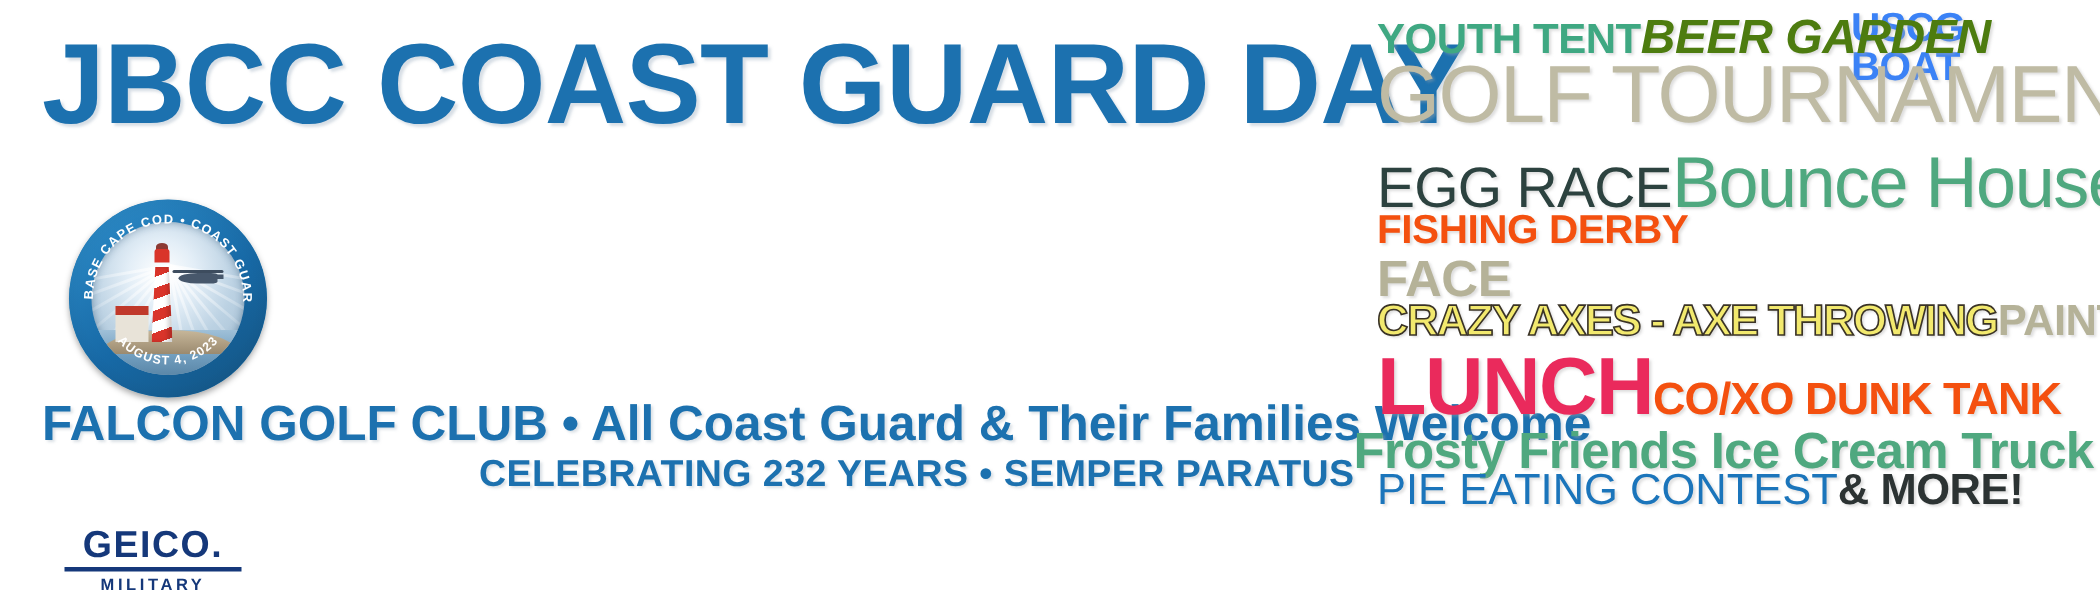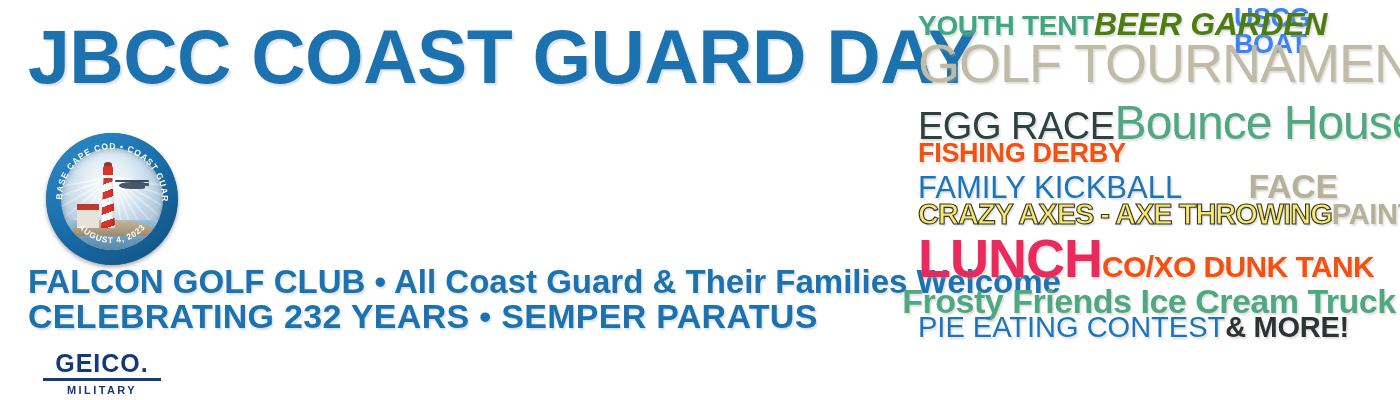--- a/index.html
+++ b/index.html
@@ -222,24 +222,24 @@
     line-height: 36px;
     color: #1c71af;
     white-space: nowrap;
     text-shadow: 1.5px 1.5px 2px rgba(150,165,180,0.35);
   }
   .subline-2 {
     position: absolute;
     left: 28px;
     top: 302px;
     width: 875px;
-    text-align: left;
-    font-family: "Liberation Sans Narrow", "Liberation Sans", sans-serif;
-    font-weight: bold;
-    font-size: 34px;
+    text-align: right;
+    font-family: "Liberation Sans Narrow", "Liberation Sans", sans-serif;
+    font-weight: bold;
+    font-size: 25px;
     line-height: 28px;
     letter-spacing: 0.3px;
     color: #1c71af;
     white-space: nowrap;
     text-shadow: 1.5px 1.5px 2px rgba(150,165,180,0.35);
   }
 
   
   .wordcloud {
     position: absolute;
@@ -413,21 +413,20 @@
         <span class="wc-word w-golf">GOLF TOURNAMENT</span>
       </div>
       <div class="wc-row" style="top: 99px; width: 420px; justify-content: space-between;">
         <span class="wc-word w-egg">EGG RACE</span>
         <span class="wc-word w-bounce">Bounce House</span>
       </div>
       <div class="wc-row" style="top: 140px; width: 420px; justify-content: flex-start;">
         <span class="wc-word w-fish">FISHING DERBY</span>
       </div>
       <div class="wc-row" style="top: 169px; width: 420px; justify-content: space-between;">
-        <span class="wc-word w-kick">FAMILY KICKBALL</span>
         <span class="wc-word w-face">FACE</span>
       </div>
       <div class="wc-row" style="top: 200px; width: 420px; justify-content: space-between;">
         <span class="wc-word w-crazy">CRAZY AXES - AXE THROWING</span>
         <span class="wc-word w-paint">PAINTING</span>
       </div>
       <div class="wc-row" style="top: 231px; width: 420px; justify-content: space-between;">
         <span class="wc-word w-lunch">LUNCH</span>
         <span class="wc-word w-dunk">CO/XO DUNK TANK</span>
       </div>

